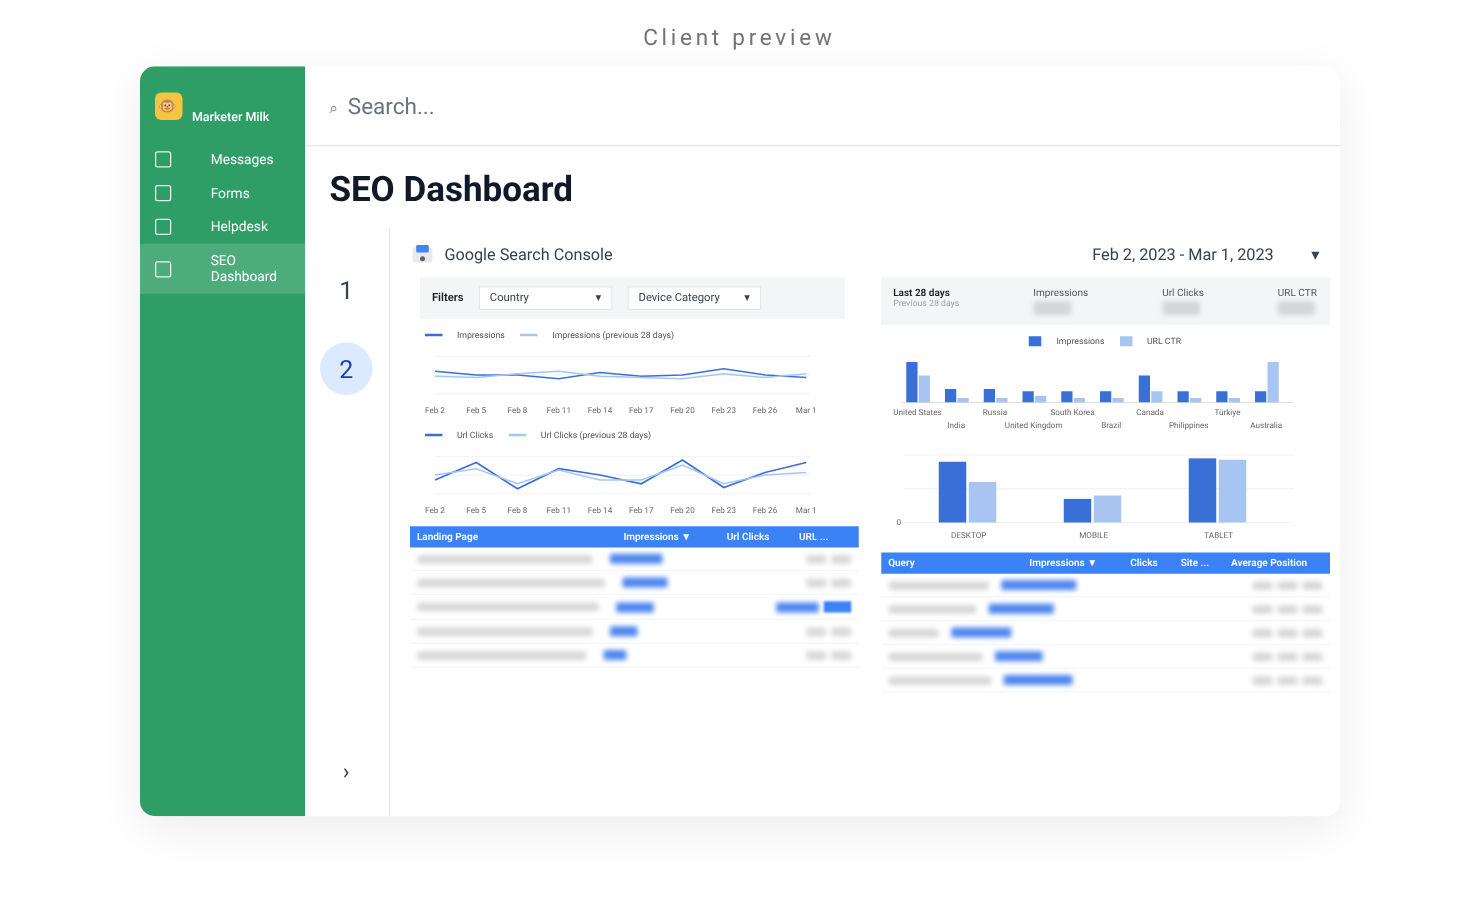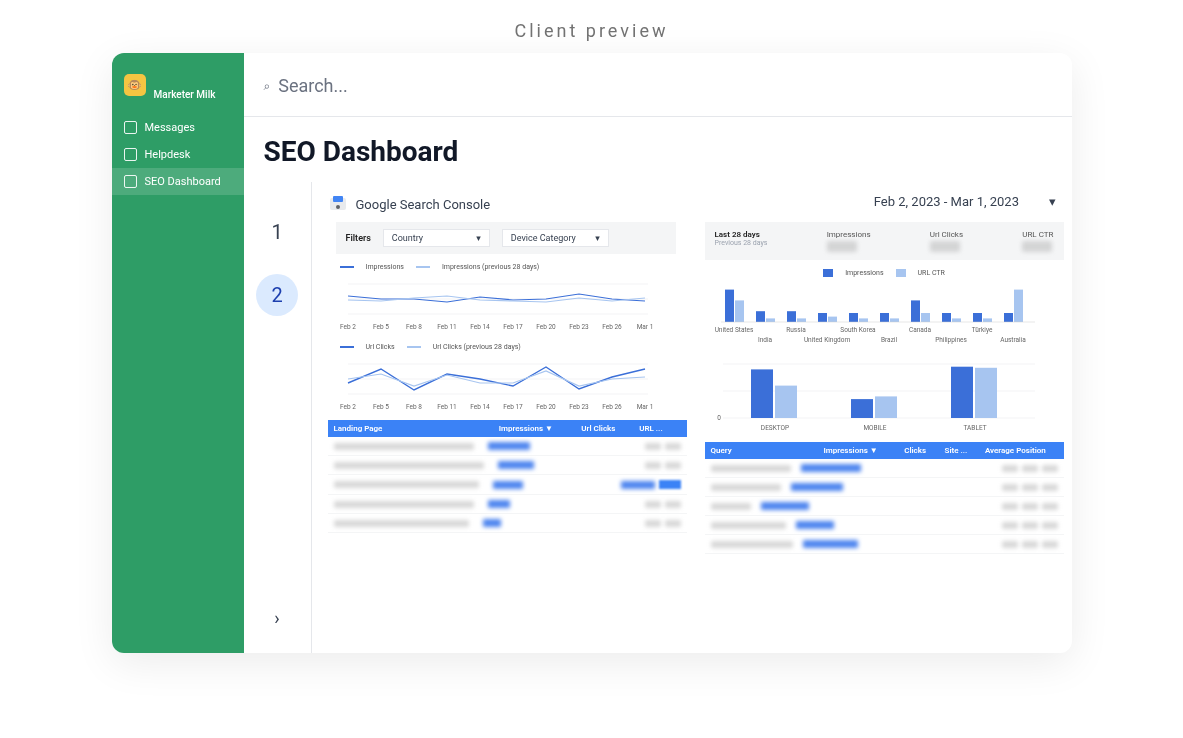--- a/index.html
+++ b/index.html
@@ -9,37 +9,37 @@
     
     .app-window { width: 960px; height: 600px; margin: 0 auto; background: #fff; border-radius: 12px; box-shadow: 0 10px 40px rgba(0,0,0,0.08); display: flex; overflow: hidden; position: relative; }
     
     .sidebar { width: 132px; background: #2e9d66; display: flex; flex-direction: column; padding: 12px 0; }
     .brand { display: flex; align-items: center; gap: 8px; padding: 4px 12px 14px; }
     .brand-logo { width: 22px; height: 22px; background: #f5c542; border-radius: 5px; display: flex; align-items: center; justify-content: center; font-size: 12px; }
     .brand-text { color: #fff; font-size: 10px; font-weight: 500; margin-top: 20px; }
     .nav-item { display: flex; align-items: center; gap: 8px; padding: 7px 12px; cursor: pointer; }
     .nav-item.active { background: rgba(255,255,255,0.15); border-radius: 0; }
     .nav-icon { width: 13px; height: 13px; border: 1.2px solid rgba(255,255,255,0.9); border-radius: 2px; flex-shrink: 0; }
-    .nav-label { color: #fff; font-size: 11px; font-weight: 400; }
+    .nav-label { color: #fff; font-size: 11px; font-weight: 400; margin-left: 24px; }
     
     .main { flex: 1; display: flex; flex-direction: column; overflow: hidden; }
     .search-bar { padding: 22px 20px 20px; border-bottom: 1px solid #e5e7eb; display: flex; align-items: center; gap: 8px; }
     .search-icon { color: #6b7280; font-size: 12px; }
     .search-text { color: #6b7280; font-size: 18px; }
     
     .page-title { padding: 18px 20px 14px; font-size: 28px; font-weight: 700; color: #111827; }
     
     .content-area { display: flex; flex: 1; overflow: hidden; }
     .step-col { width: 68px; display: flex; flex-direction: column; align-items: center; padding-top: 38px; gap: 30px; border-right: 1px solid #e5e7eb; position: relative; }
     .step-num { font-size: 20px; color: #374151; }
     .step-num.active { width: 42px; height: 42px; border-radius: 50%; background: #dbeafe; color: #1e40af; display:flex; align-items:center; justify-content:center; font-weight: 400; }
     .step-arrow { position: absolute; bottom: 25px; font-size: 18px; color: #374151; }
     
     .dashboard { flex: 1; padding: 8px 0 0 8px; overflow: hidden; }
-    .dash-header { display: flex; justify-content: space-between; align-items: flex-start; padding: 4px 16px 8px 8px; gap: 48px; }
+    .dash-header { display: flex; justify-content: space-between; align-items: center; padding: 4px 16px 8px 8px; gap: 48px; }
     .gsc-brand { display: flex; align-items: center; gap: 8px; }
     .gsc-icon { width: 20px; height: 20px; }
     .gsc-title { font-size: 13px; color: #374151; }
     .date-range { font-size: 13px; color: #374151; display: flex; align-items: center; gap: 30px; }
     
     .filters-row { background: #f4f5f6; padding: 7px 10px; display: flex; align-items: center; gap: 12px; font-size: 9px; width: 340px; margin-left: 8px; }
     .filters-label { font-weight: 600; color: #222; }
     .filter-dd { background: #fff; border: 1px solid #e5e7eb; padding: 3px 8px; font-size: 9px; color: #374151; display: flex; justify-content: space-between; align-items: center; width: 107px; }
     
     .panels { display: flex; gap: 18px; padding: 0 8px; }
@@ -78,20 +78,24 @@
 <div class="app-window">
 
   <div class="sidebar">
     <div class="brand">
       <div class="brand-logo">🐵</div>
       <div class="brand-text">Marketer Milk</div>
     </div>
     <div class="nav-item">
       <span class="nav-icon"></span>
       <span class="nav-label">Messages</span>
+    </div>
+    <div class="nav-item">
+      <span class="nav-icon"></span>
+      <span class="nav-label">Forms</span>
     </div>
     <div class="nav-item">
       <span class="nav-icon"></span>
       <span class="nav-label">Helpdesk</span>
     </div>
     <div class="nav-item active">
       <span class="nav-icon"></span>
       <span class="nav-label">SEO Dashboard</span>
     </div>
   </div>

